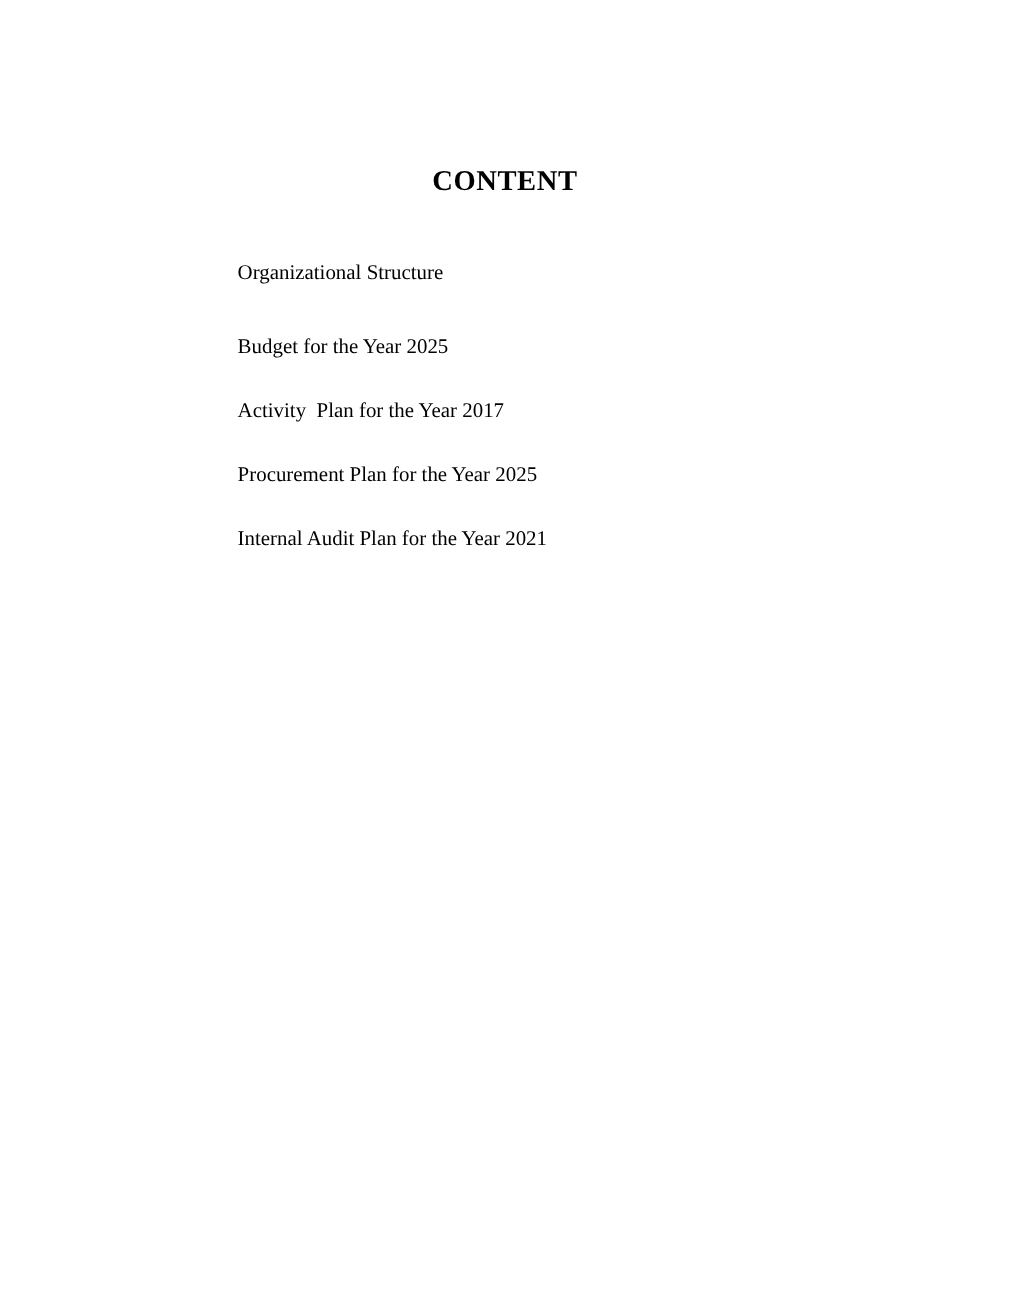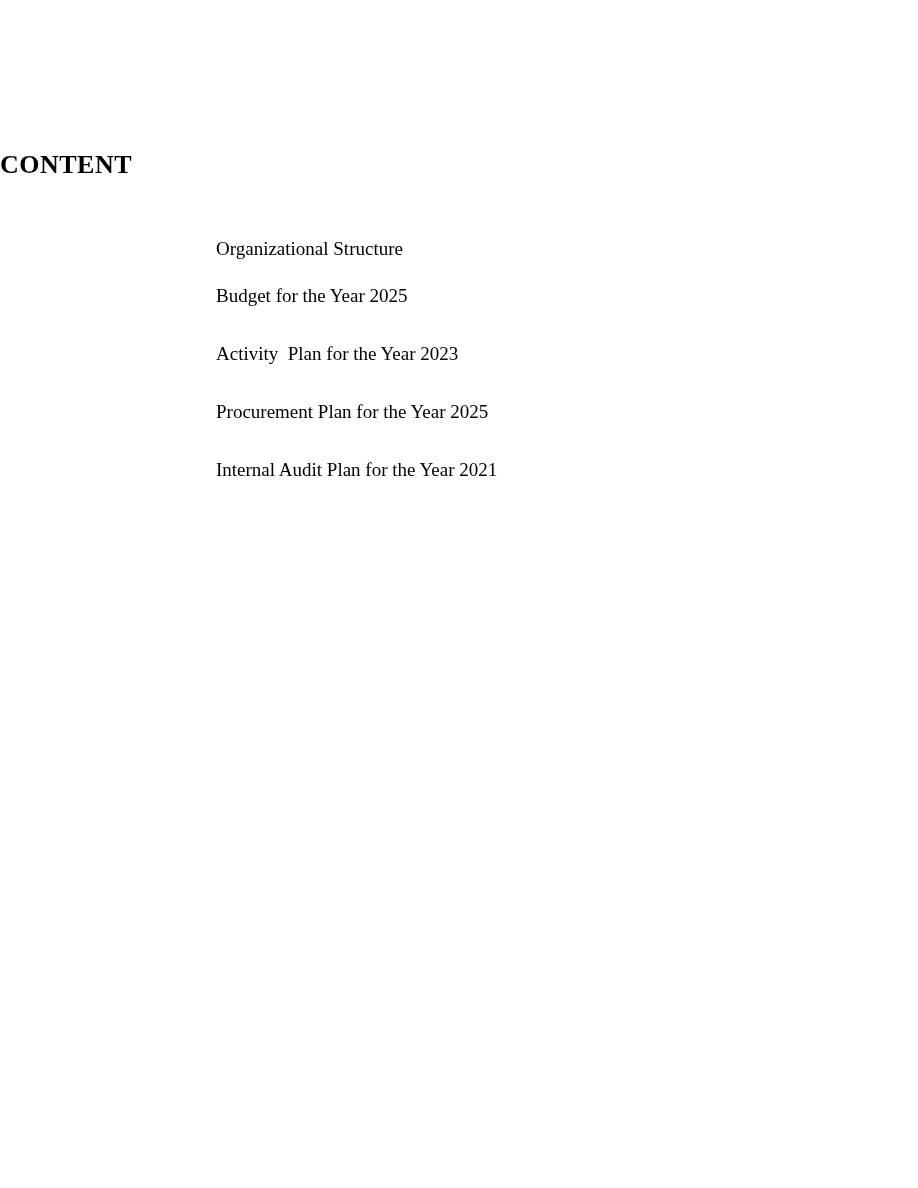--- a/index.html
+++ b/index.html
@@ -21,21 +21,21 @@
     left: 0;
     width: 918px;
     height: 1188px;
     background: #ffffff;
   }
   .doc-title {
     position: absolute;
     top: 150px;
     left: 0;
     width: 918px;
-    text-align: left;
+    text-align: center;
     font-size: 26px;
     font-weight: bold;
     letter-spacing: 0.5px;
     font-family: "Liberation Serif", serif;
   }
   .content-list {
     position: absolute;
     top: 236px;
     left: 216px;
     width: 640px;
@@ -43,31 +43,31 @@
     padding: 0;
     list-style: none;
   }
   .content-item {
     font-size: 19px;
     line-height: 26px;
     color: #000000;
     font-family: "Liberation Serif", serif;
     white-space: pre;
   }
-  .gap-large { margin-bottom: 21px; }
+  .gap-large { margin-bottom: 41px; }
   .gap-normal { margin-bottom: 32px; }
 </style>
 </head>
 <body>
 
 <div class="page">
 
   <div class="doc-title">CONTENT</div>
 
   <ul class="content-list">
     <li class="content-item gap-large">Organizational Structure</li>
     <li class="content-item gap-normal">Budget for the Year 2025</li>
-    <li class="content-item gap-normal">Activity  Plan for the Year 2023</li>
+    <li class="content-item gap-normal">Activity  Plan for the Year 2017</li>
     <li class="content-item gap-normal">Procurement Plan for the Year 2025</li>
     <li class="content-item">Internal Audit Plan for the Year 2021</li>
   </ul>
 
 </div>
 
 </body></html>

